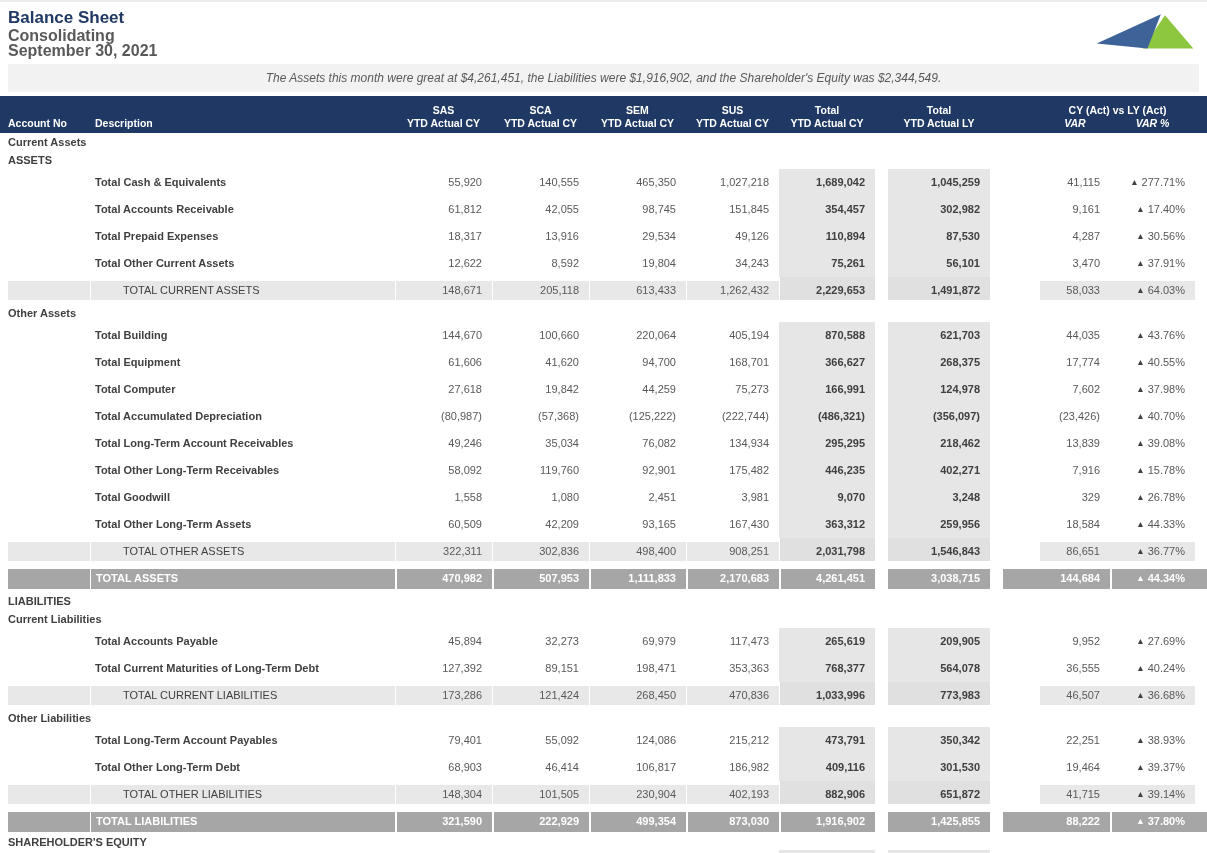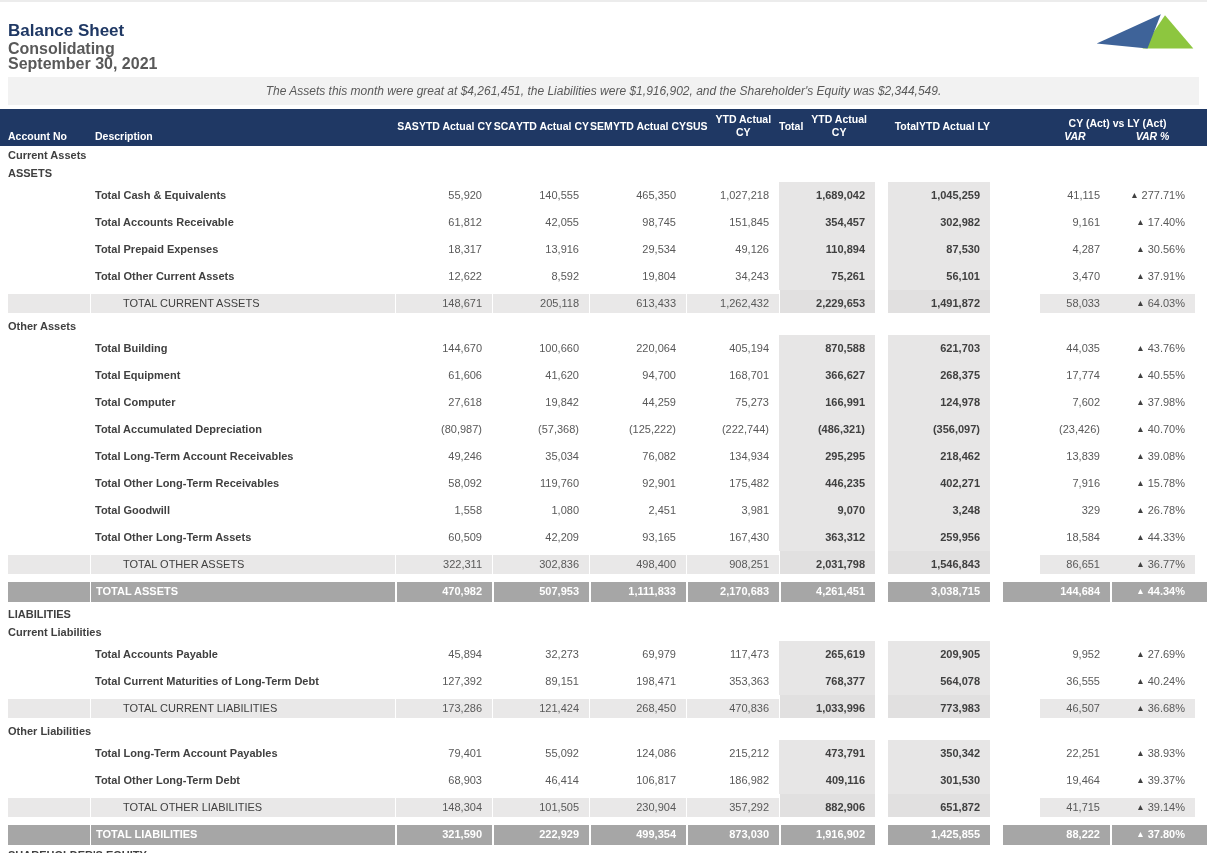--- a/index.html
+++ b/index.html
@@ -2,35 +2,35 @@
 <html style="--header-navy: #1F3864; --title-navy: #1F3864; --total-band: #A6A6A6; --subtotal-band: #E9E8E8; --column-shade: #E7E6E6; --column-shade-deep: #E1E0E0; --summary-bg: #F2F2F2; --text-dark: #404040; --text-muted: #595959; --up-triangle: #404040; --logo-blue: #3E6399; --logo-green: #8DC63F;"><head>
 <meta charset="utf-8">
 <style>
   html,body{margin:0;padding:0;background:#fff;}
   .page{
     position:relative;width:1207px;height:853px;overflow:hidden;background:#fff;
     font-family:"Liberation Sans",sans-serif;color:#404040;border-top:2px solid #ECECEC;box-sizing:border-box;
     --cols:8px 82px 305px 97px 97px 97px 93px 96px 13px 102px 50px 70px 85px 12px;
   }
   
-  .report-head{position:relative;padding:19px 0 0 8px;}
+  .report-head{position:relative;padding:6px 0 0 8px;}
   .report-head h1{margin:0;font-size:17px;line-height:20px;font-weight:bold;color:var(--title-navy);}
   .report-head .sub{font-size:16px;line-height:15px;font-weight:bold;color:var(--text-muted);}
   .logo{position:absolute;top:8px;right:12px;width:100px;height:42px;}
   
   .summary-bar{margin:6px 8px 0 8px;height:28px;background:var(--summary-bg);
     text-align:center;line-height:28px;font-size:12px;font-style:italic;color:var(--text-muted);}
   
   .tbl{margin-top:4px;}
   .thead{display:grid;grid-template-columns:var(--cols);height:37px;background:var(--header-navy);
     color:#fff;font-weight:bold;font-size:10.5px;}
   .hc{box-sizing:border-box;}
   .hc.bl{display:flex;align-items:flex-end;padding-bottom:4px;}
   .hc.c-desc{padding-left:5px;}
-  .grp{display:flex;flex-direction:row;justify-content:flex-end;align-items:center;line-height:13px;padding-bottom:3px;text-align:center;}
+  .grp{display:flex;flex-direction:column;justify-content:flex-end;align-items:center;line-height:13px;padding-bottom:3px;text-align:center;}
   .c-cmp{grid-column:12/14;display:flex;flex-direction:column;justify-content:flex-end;line-height:13px;padding-bottom:3px;}
   .cmp-top{text-align:center;}
   .cmp-bot{display:flex;font-style:italic;}
   .cmp-var{width:70px;text-align:center;}
   .cmp-pct{width:85px;text-align:center;}
   
   .row{display:grid;grid-template-columns:var(--cols);height:27px;font-size:11px;line-height:27px;}
   .cell{box-sizing:border-box;overflow:hidden;white-space:nowrap;}
   .c-m1{grid-column:1}.c-acct{grid-column:2}.c-desc{grid-column:3}.c-sas{grid-column:4}.c-sca{grid-column:5}
   .c-sem{grid-column:6}.c-sus{grid-column:7}.c-cy{grid-column:8}.c-g1{grid-column:9}.c-ly{grid-column:10}
@@ -466,21 +466,21 @@
           <div class="cell c-pct num"><span class="tri">▲</span><span>39.37%</span></div>
           <div class="cell c-m2"></div>
         </div>
         <div class="row r-subtotal">
           <div class="cell c-m1"></div>
           <div class="cell c-acct"></div>
           <div class="cell c-desc">TOTAL OTHER LIABILITIES</div>
           <div class="cell c-sas num">148,304</div>
           <div class="cell c-sca num">101,505</div>
           <div class="cell c-sem num">230,904</div>
-          <div class="cell c-sus num">357,292</div>
+          <div class="cell c-sus num">402,193</div>
           <div class="cell c-cy num">882,906</div>
           <div class="cell c-g1"></div>
           <div class="cell c-ly num">651,872</div>
           <div class="cell c-g2"></div>
           <div class="cell c-var num">41,715</div>
           <div class="cell c-pct num"><span class="tri">▲</span><span>39.14%</span></div>
           <div class="cell c-m2"></div>
         </div>
         <div class="row r-total">
           <div class="cell c-m1"></div>

